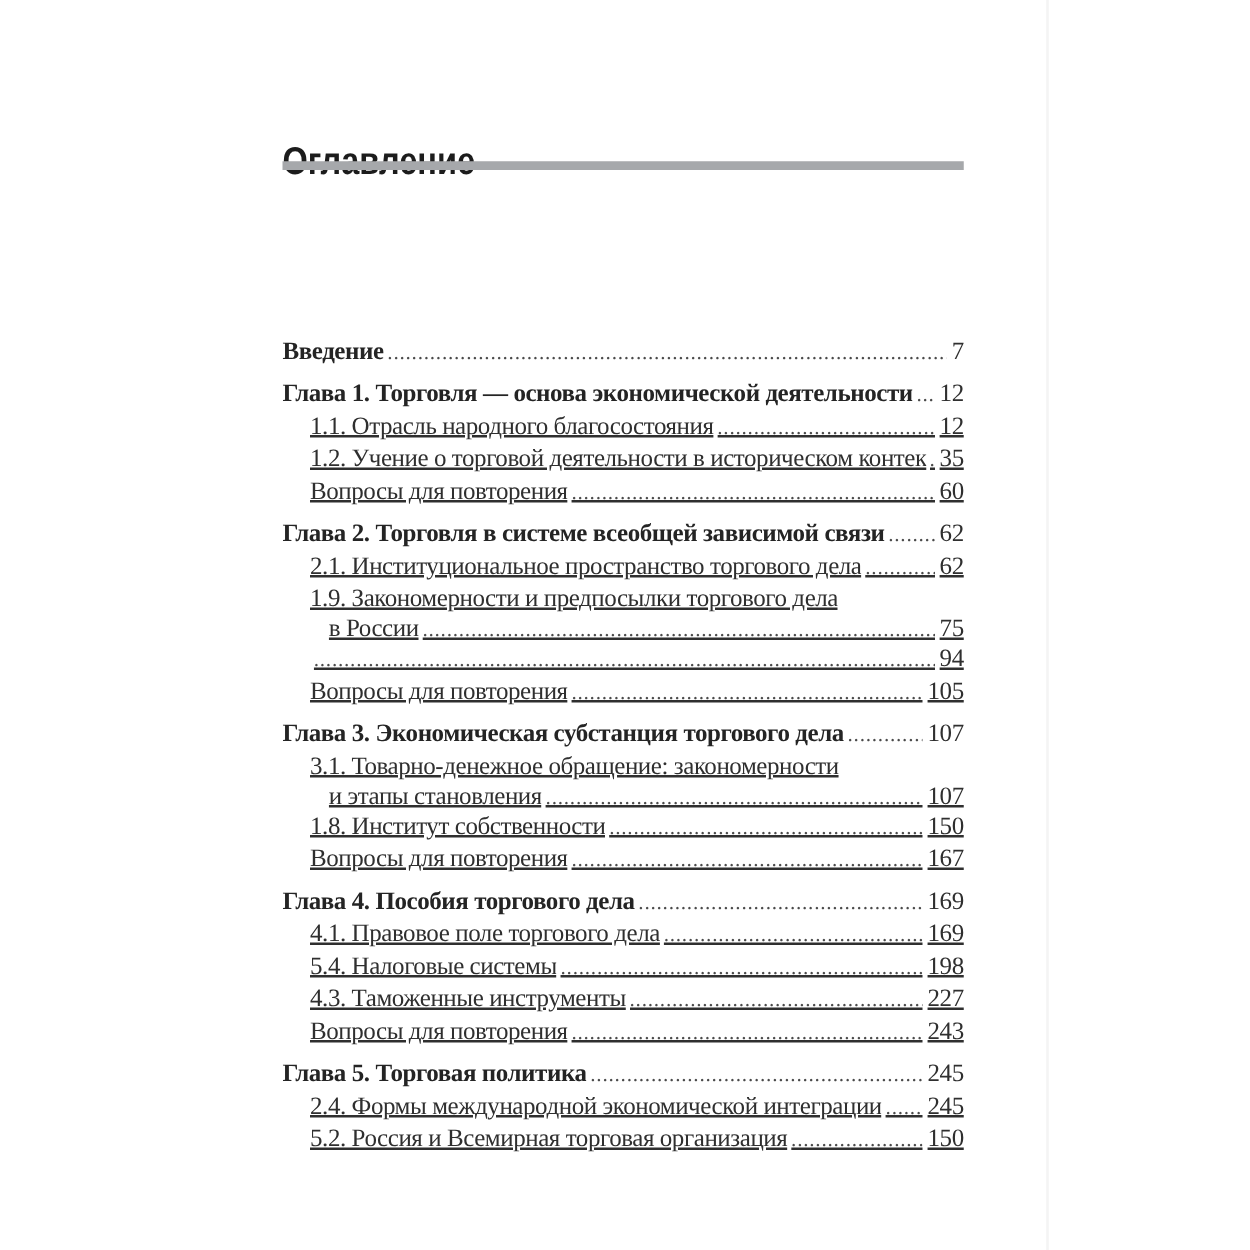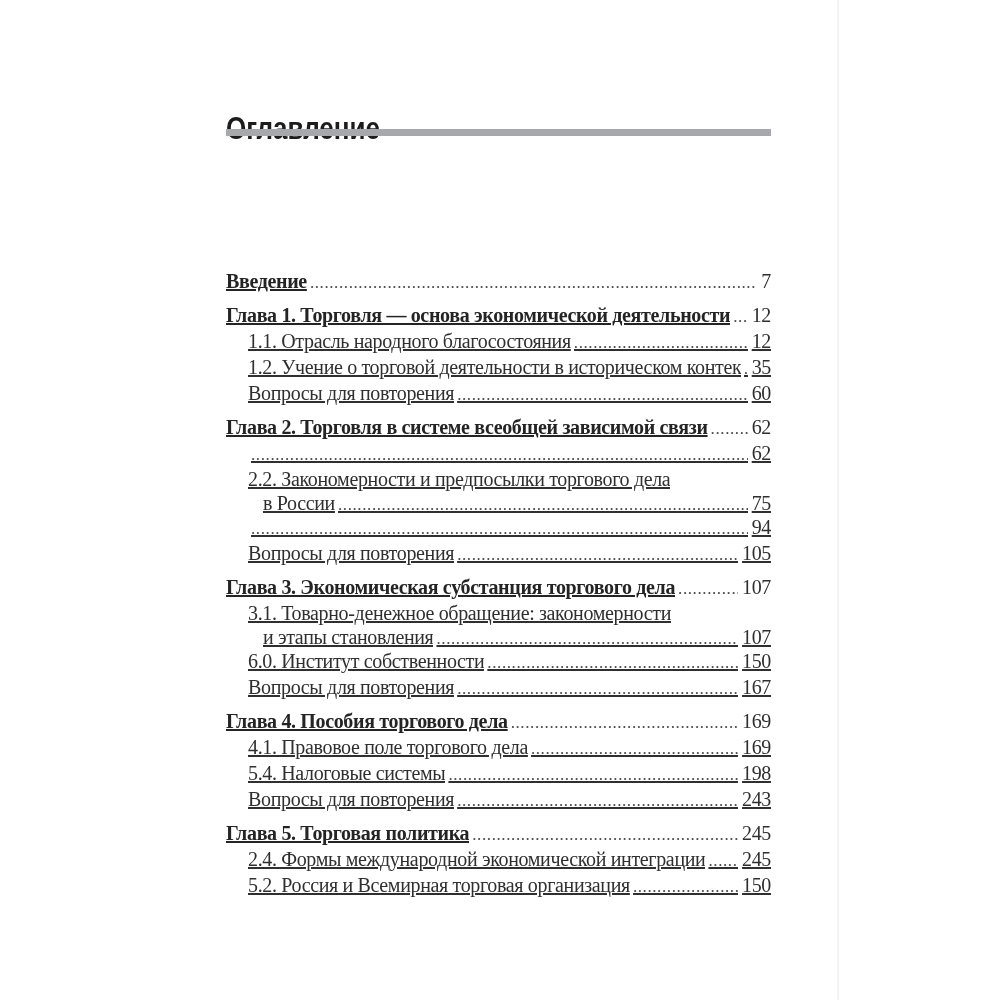--- a/index.html
+++ b/index.html
@@ -56,21 +56,21 @@
   }
   .row {
     display: flex;
     align-items: baseline;
     height: 26px;
     line-height: 26px;
     white-space: nowrap;
   }
   .row.chapter { margin-top: 8px; text-align: right; }
   .row.intro .label,
-  .row.chapter .label { font-weight: 700; color: #242424; text-decoration: underline; }
+  .row.chapter .label { font-weight: 700; color: #242424; }
   .row.section, .row.questions { padding-left: 22px; text-decoration: underline; }
   .row.cont {
     padding-left: 37px;
     height: 22px;
     line-height: 22px;
   }
   .label {
     flex: 0 1 auto;
     overflow: hidden;
   }
@@ -127,25 +127,26 @@
         <span class="label">Вопросы для повторения</span>
         <span class="dots"></span>
         <span class="pageno">60</span>
       </div>
       <div class="row chapter">
         <span class="label">Глава 2. Торговля в системе всеобщей зависимой связи</span>
         <span class="dots"></span>
         <span class="pageno">62</span>
       </div>
       <div class="row section">
+        <span class="label">2.1. Институциональное пространство торгового дела</span>
         <span class="dots"></span>
         <span class="pageno">62</span>
       </div>
       <div class="row section">
-        <span class="label">2.2. Закономерности и предпосылки торгового дела</span>
+        <span class="label">1.9. Закономерности и предпосылки торгового дела</span>
       </div>
       <div class="row section cont">
         <span class="label">в России</span>
         <span class="dots"></span>
         <span class="pageno">75</span>
       </div>
       <div class="row section">
         <span class="dots"></span>
         <span class="pageno">94</span>
       </div>
@@ -161,21 +162,21 @@
       </div>
       <div class="row section">
         <span class="label">3.1. Товарно-денежное обращение: закономерности</span>
       </div>
       <div class="row section cont">
         <span class="label">и этапы становления</span>
         <span class="dots"></span>
         <span class="pageno">107</span>
       </div>
       <div class="row section">
-        <span class="label">6.0. Институт собственности</span>
+        <span class="label">1.8. Институт собственности</span>
         <span class="dots"></span>
         <span class="pageno">150</span>
       </div>
       <div class="row questions">
         <span class="label">Вопросы для повторения</span>
         <span class="dots"></span>
         <span class="pageno">167</span>
       </div>
       <div class="row chapter">
         <span class="label">Глава 4. Пособия торгового дела</span>
@@ -184,20 +185,25 @@
       </div>
       <div class="row section">
         <span class="label">4.1. Правовое поле торгового дела</span>
         <span class="dots"></span>
         <span class="pageno">169</span>
       </div>
       <div class="row section">
         <span class="label">5.4. Налоговые системы</span>
         <span class="dots"></span>
         <span class="pageno">198</span>
+      </div>
+      <div class="row section">
+        <span class="label">4.3. Таможенные инструменты</span>
+        <span class="dots"></span>
+        <span class="pageno">227</span>
       </div>
       <div class="row questions">
         <span class="label">Вопросы для повторения</span>
         <span class="dots"></span>
         <span class="pageno">243</span>
       </div>
       <div class="row chapter">
         <span class="label">Глава 5. Торговая политика</span>
         <span class="dots"></span>
         <span class="pageno">245</span>

